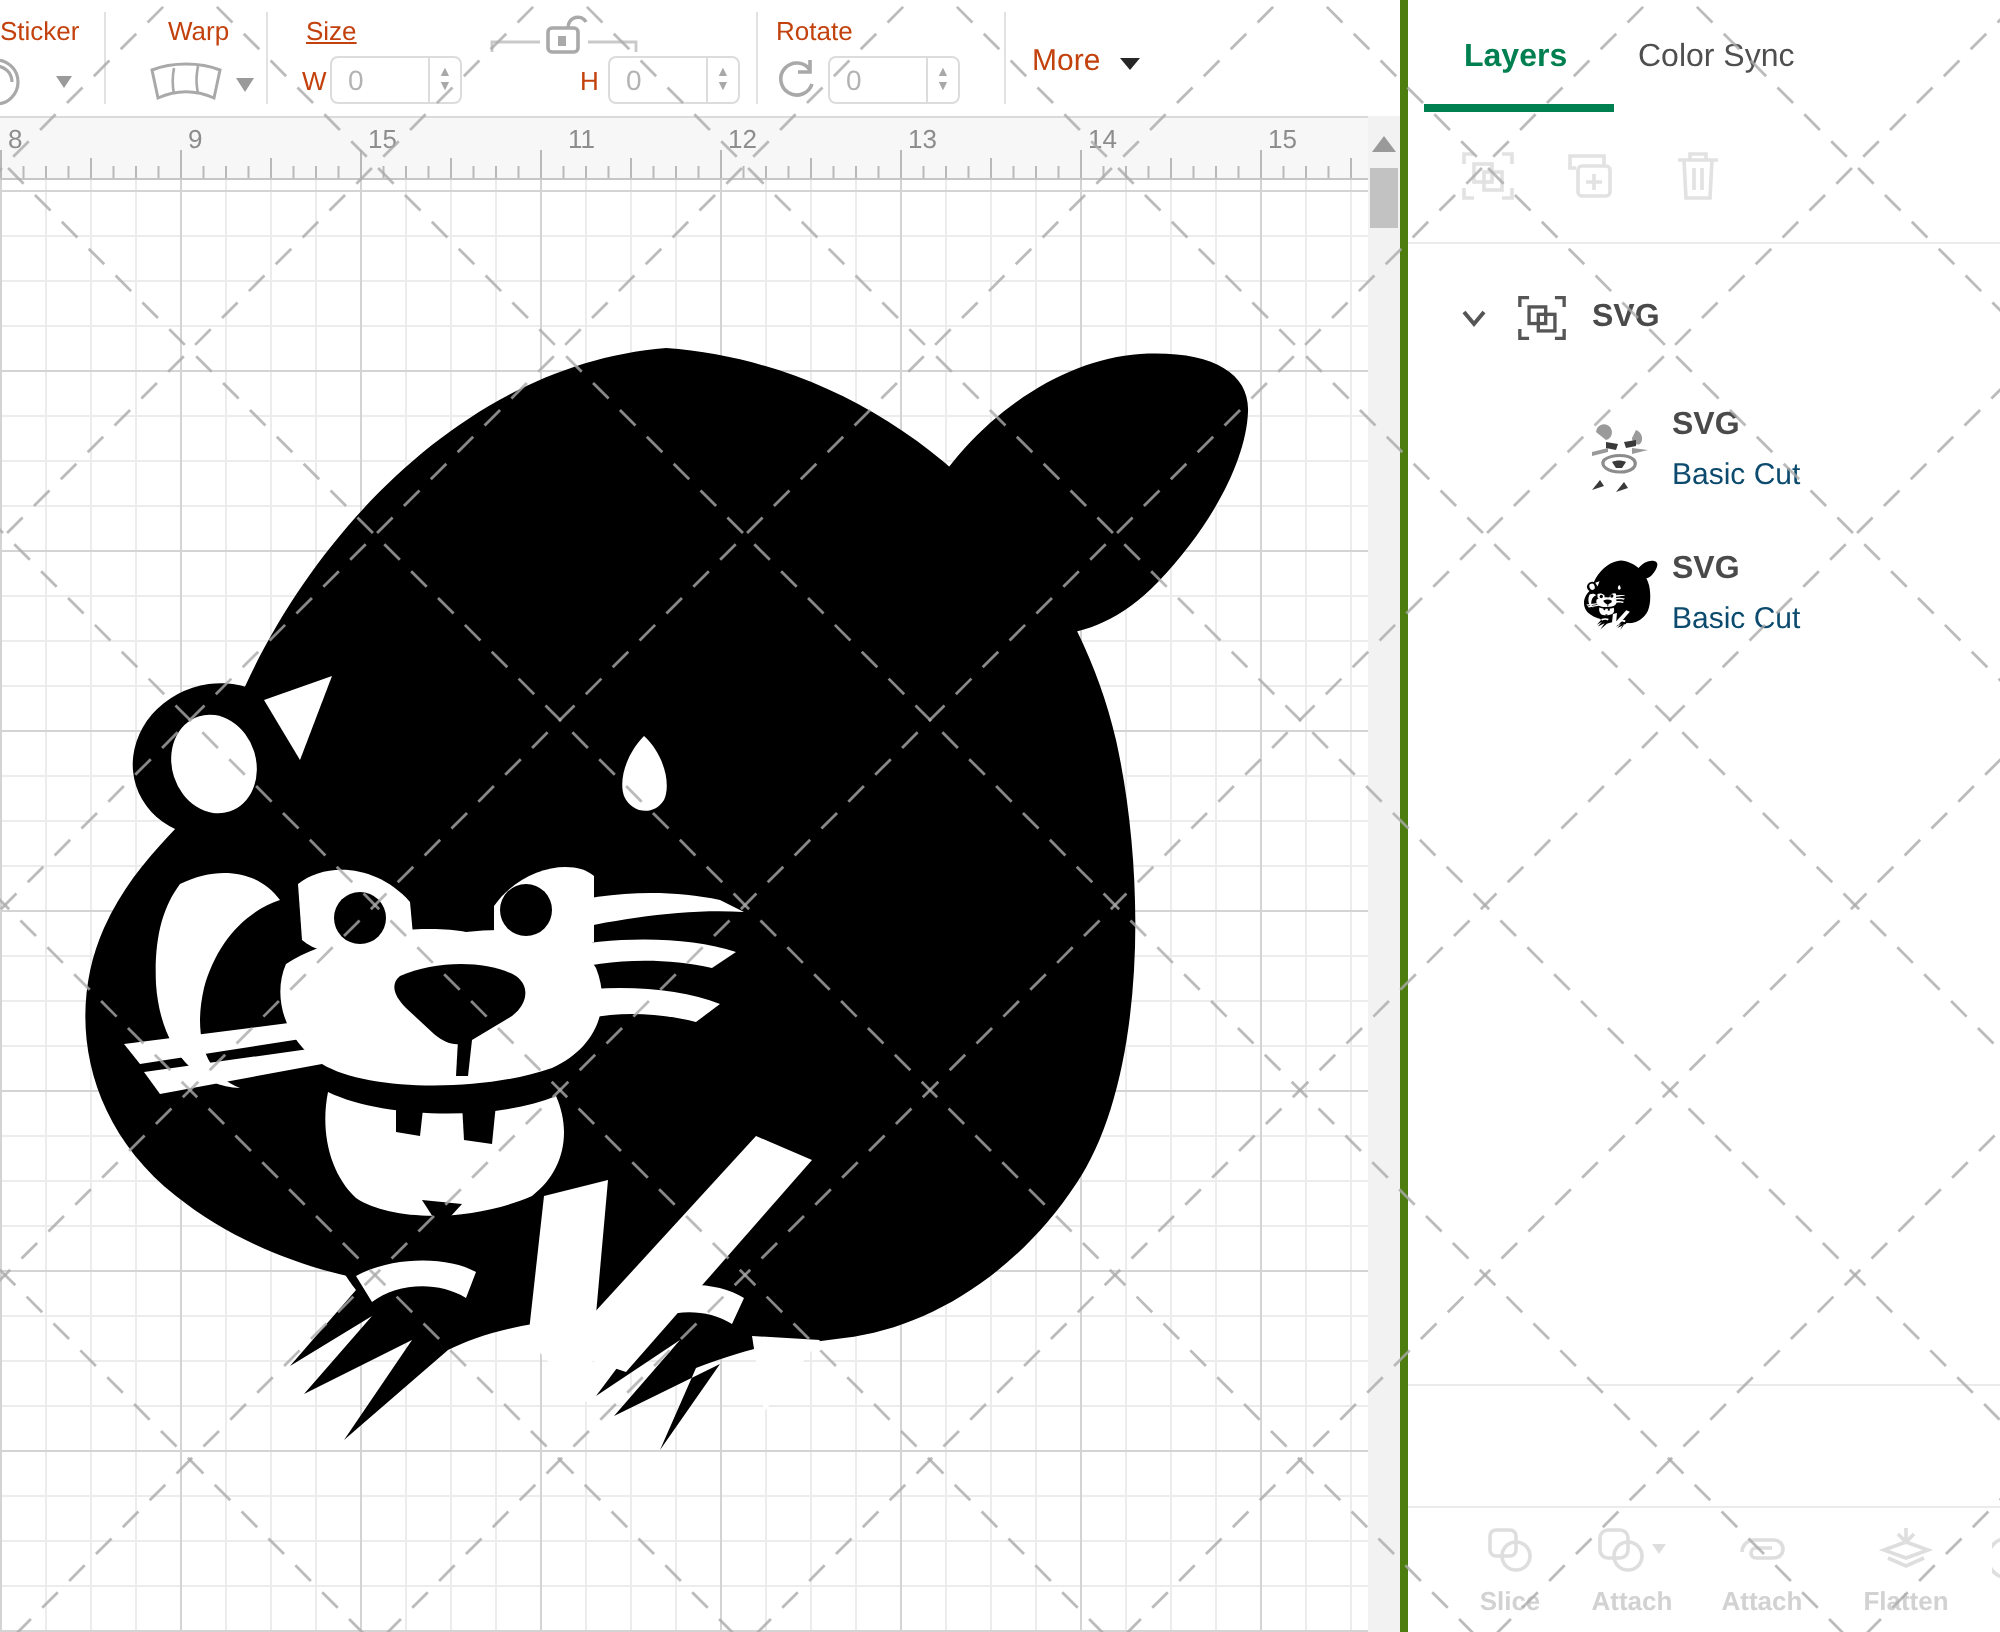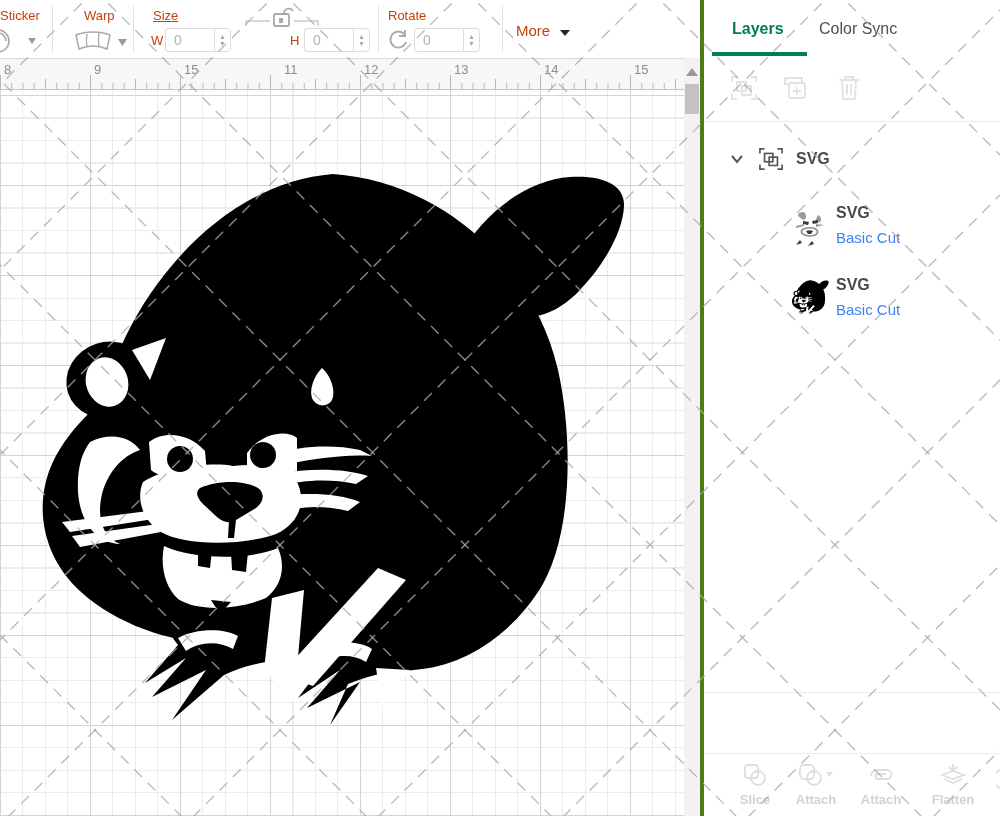--- a/index.html
+++ b/index.html
@@ -35,21 +35,21 @@
   .up-arrow{width:0;height:0;border-left:6px solid transparent;border-right:6px solid transparent;
       border-bottom:8px solid #9a9a9a;}
   
   #panel{left:700px;top:0;width:300px;height:816px;background:#fff;border-left:4px solid #4d7c0f;box-sizing:border-box;}
   .tab{font-size:16px;cursor:pointer;}
   .tab.active{color:#008050;font-weight:bold;}
   .tab.idle{color:#4f4f4f;}
   .green-bar{background:#008050;height:4px;}
   .hdiv{height:1px;background:#ebebeb;}
   .layer-name{font-size:16px;color:#4a4a4a;font-weight:bold;}
-  .layer-sub{font-size:15px;color:#3b82f6;}
+  .layer-sub{font-size:15px;color:#0c4a6e;}
   .bc-label{font-size:15px;color:#333;}
   .swatch{width:21px;height:21px;border:1px solid #d8d8d8;border-radius:6px;background:#fff;box-sizing:border-box;}
   .action-label{font-size:13px;color:#d2d2d2;text-align:center;font-weight:bold;}
   
   #watermark{left:0;top:0;pointer-events:none;z-index:50;}
 </style>
 </head>
 <body>
 
 <div id="app">

